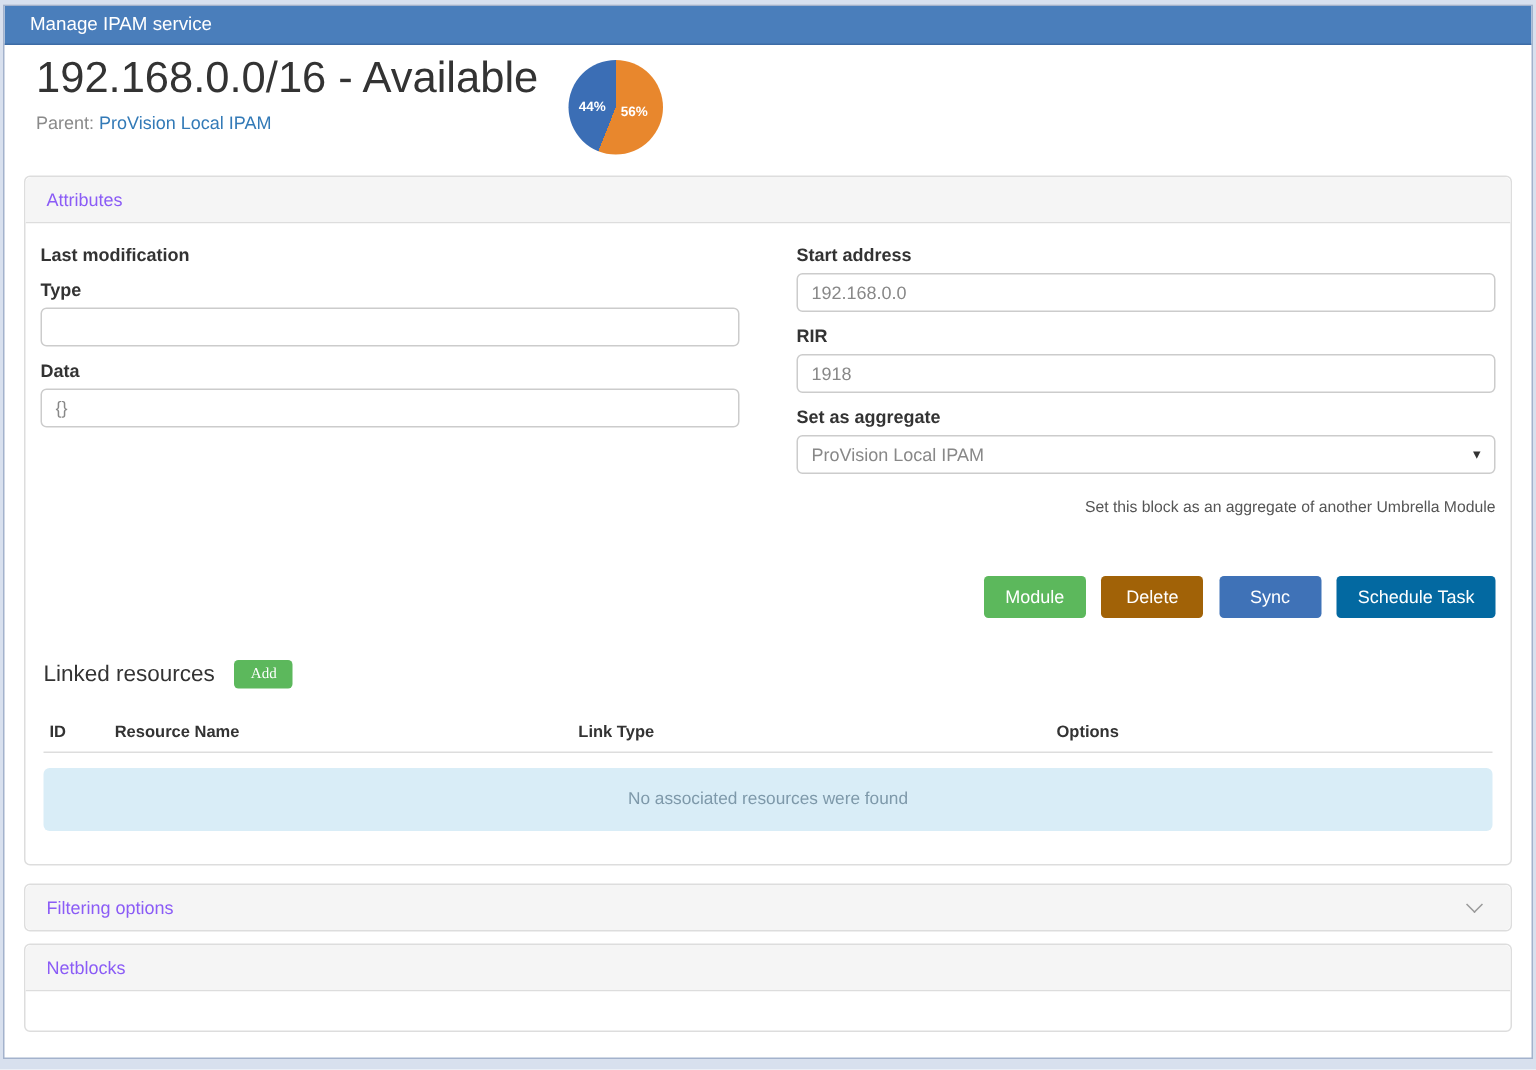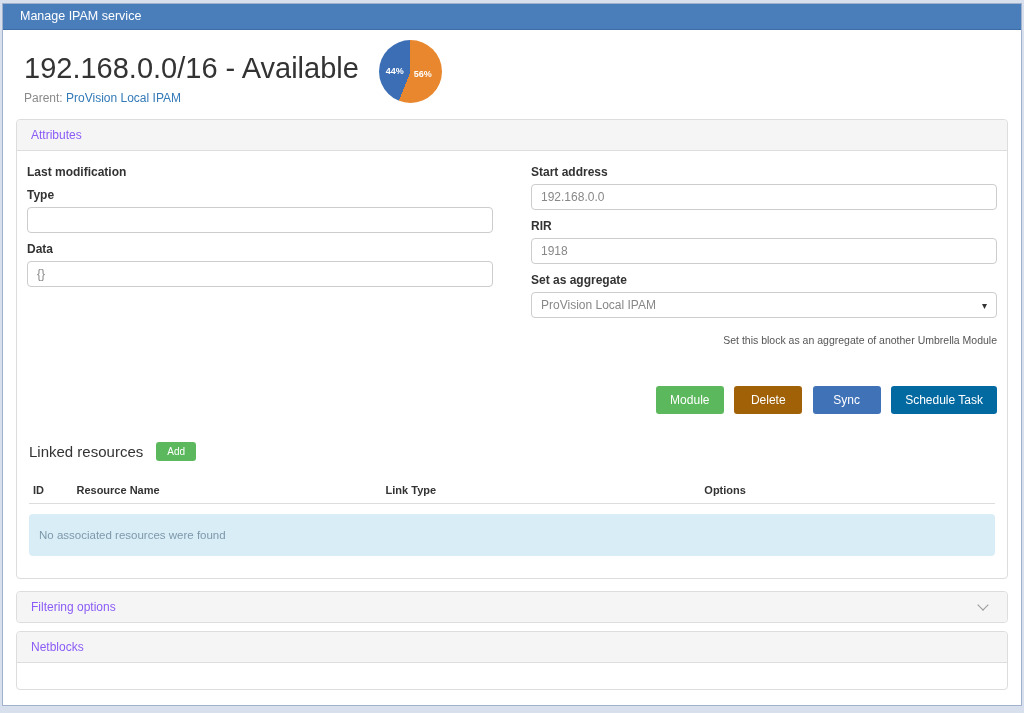--- a/index.html
+++ b/index.html
@@ -17,21 +17,21 @@
   .titlebar {
     background:#4a7ebb; border-bottom:1px solid #3d6ca6;
     color:#fff; font-size:12.5px; padding:5px 17px 6px;
     flex:0 0 auto;
   }
   .content { flex:1 1 auto; overflow:hidden; padding:4px 11px 0; }
 
   
   .page-head { display:flex; align-items:flex-start; padding:2px 10px 6px; }
   .page-head .titles { min-width:258px; }
-  h1.block-title { font-size:29px; font-weight:400; color:#333; margin:16px 0 6px; letter-spacing:0; }
+  h1.block-title { font-size:29px; font-weight:400; color:#333; margin:0 0 6px; letter-spacing:0; }
   .parent-line { font-size:12px; color:#8a8a8a; }
   .parent-line a { color:#337ab7; text-decoration:none; }
   .pie {
     width:63px; height:63px; border-radius:50%; position:relative; margin:4px 0 0 20px;
     flex:0 0 auto;
   }
   .pie .slice-label {
     position:absolute; color:#fff; font-size:9px; font-weight:bold;
   }
   .pie .label-a { left:7px;  top:26px; }
@@ -72,29 +72,29 @@
     padding:7px 14px; min-width:68px; border-radius:3px; margin-left:6px; text-align:center;
     font-family:"Liberation Sans", sans-serif;
   }
 
   
   .linked { margin:28px 2px 0; }
   .lr-head { display:flex; align-items:center; }
   .lr-title { font-size:15px; color:#333; }
   .add-btn {
     background:#5cb85c; border:none; color:#fff; font-size:10px; padding:4px 11px;
-    border-radius:3px; margin-left:13px; cursor:pointer; font-family:Liberation Sans, sans-serif;
+    border-radius:3px; margin-left:13px; cursor:pointer; font-family:Liberation Serif, serif;
   }
   table.lr-table { width:100%; border-collapse:collapse; margin-top:17px; }
   table.lr-table th {
     text-align:left; font-size:11px; color:#333; padding:6px 4px 7px; border-bottom:1px solid #ddd;
   }
   .lr-alert {
     margin-top:10px; background:#d9edf7; border-radius:4px; padding:15px 10px;
-    color:#7e99aa; font-size:11.5px;
+    text-align:center; color:#7e99aa; font-size:11.5px;
   }
 
   
   .nb-body { padding:10px 10px 16px; }
 </style>
 </head>
 <body>
 
 <div class="window">
   <div class="titlebar">Manage IPAM service</div>

